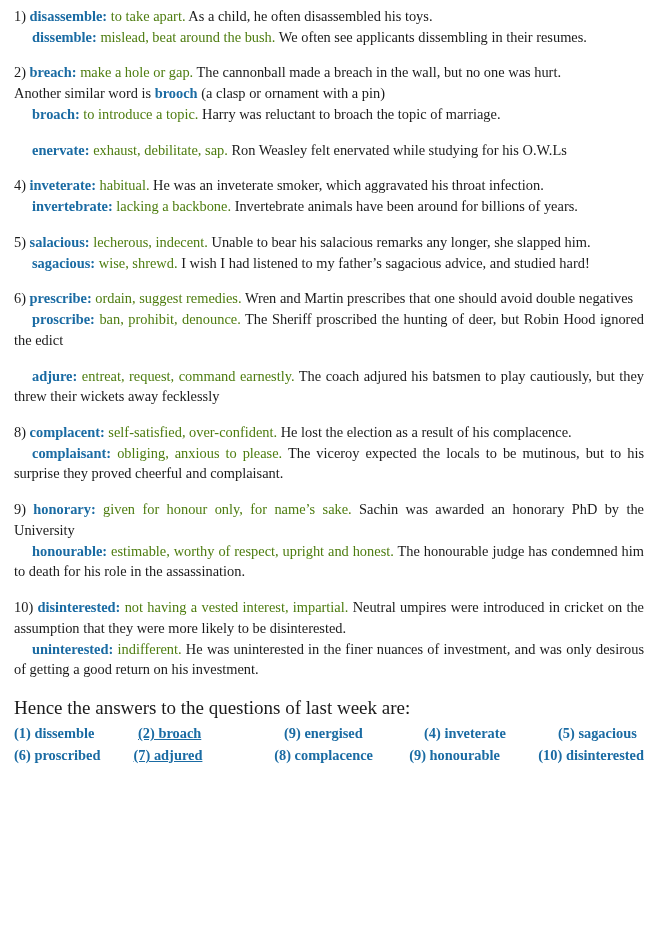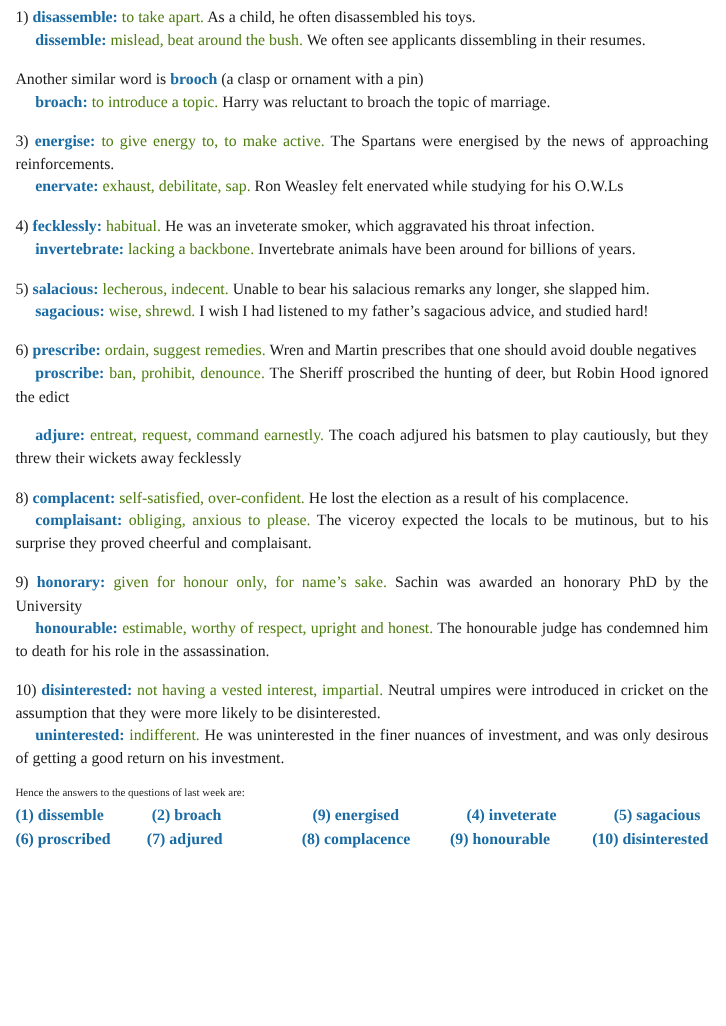--- a/index.html
+++ b/index.html
@@ -48,64 +48,64 @@
     color: #4d7c0f;
   }
   .num {
     color: #1a1a1a;
   }
   .extra-note {
     text-align: left;
   }
   .answers-intro {
     margin: 0 0 2px 0;
-    font-size: 10px;
+    font-size: 19px;
     line-height: 1.44;
     color: #1a1a1a;
   }
   .answers-block {
     margin-top: 2px;
   }
   .answers-row {
     display: flex;
     font-size: 14.4px;
     line-height: 1.5;
     font-weight: bold;
     color: #1a6ba3;
   }
   .answers-row .cell {
     box-sizing: border-box;
     white-space: nowrap;
   }
   .answers-row .cell.c0 { width: 124px; font-family: Liberation Serif, serif; }
-  .answers-row .cell.c1 { width: 146px; }
+  .answers-row .cell.c1 { width: 146px; text-decoration: underline; }
   .answers-row .cell.c2 { width: 140px; }
   .answers-row .cell.c3 { width: 134px; }
   .answers-row .cell.c4 { width: auto; font-family: Liberation Serif, serif; }
   .spacer-top { height: 14px; }
 </style>
 </head>
 <body>
 
 <div class="page">
   <div id="entries-container">
       <div class="entry">
         <p class="line"><span class="num">1)</span> <span class="hw">disassemble:</span> <span class="def">to take apart.</span> <span>As a child, he often disassembled his toys.</span></p>
         <p class="line sub"><span class="hw">dissemble:</span> <span class="def">mislead, beat around the bush.</span> <span>We often see applicants dissembling in their resumes.</span></p>
       </div>
       <div class="entry">
+        <p class="line"><span class="num">2)</span> <span class="hw">breach:</span> <span class="def">make a hole or gap.</span> <span>The cannonball made a breach in the wall, but no one was hurt.</span></p>
         <p class="line extra-note"><span>Another similar word is </span><span class="hw">brooch</span><span> (a clasp or ornament with a pin)</span></p>
         <p class="line sub"><span class="hw">broach:</span> <span class="def">to introduce a topic.</span> <span>Harry was reluctant to broach the topic of marriage.</span></p>
       </div>
       <div class="entry">
-        <p class="line"><span class="num">3)</span> <span class="hw">energise:</span> <span class="def">to give energy to, to make active.</span> <span>The Spartans were energised by the news of approaching reinforcements.</span></p>
         <p class="line sub"><span class="hw">enervate:</span> <span class="def">exhaust, debilitate, sap.</span> <span>Ron Weasley felt enervated while studying for his O.W.Ls</span></p>
       </div>
       <div class="entry">
-        <p class="line"><span class="num">4)</span> <span class="hw">fecklessly:</span> <span class="def">habitual.</span> <span>He was an inveterate smoker, which aggravated his throat infection.</span></p>
+        <p class="line"><span class="num">4)</span> <span class="hw">inveterate:</span> <span class="def">habitual.</span> <span>He was an inveterate smoker, which aggravated his throat infection.</span></p>
         <p class="line sub"><span class="hw">invertebrate:</span> <span class="def">lacking a backbone.</span> <span>Invertebrate animals have been around for billions of years.</span></p>
       </div>
       <div class="entry">
         <p class="line"><span class="num">5)</span> <span class="hw">salacious:</span> <span class="def">lecherous, indecent.</span> <span>Unable to bear his salacious remarks any longer, she slapped him.</span></p>
         <p class="line sub"><span class="hw">sagacious:</span> <span class="def">wise, shrewd.</span> <span>I wish I had listened to my father’s sagacious advice, and studied hard!</span></p>
       </div>
       <div class="entry">
         <p class="line"><span class="num">6)</span> <span class="hw">prescribe:</span> <span class="def">ordain, suggest remedies.</span> <span>Wren and Martin prescribes that one should avoid double negatives</span></p>
         <p class="line sub"><span class="hw">proscribe:</span> <span class="def">ban, prohibit, denounce.</span> <span>The Sheriff proscribed the hunting of deer, but Robin Hood ignored the edict</span></p>
       </div>

